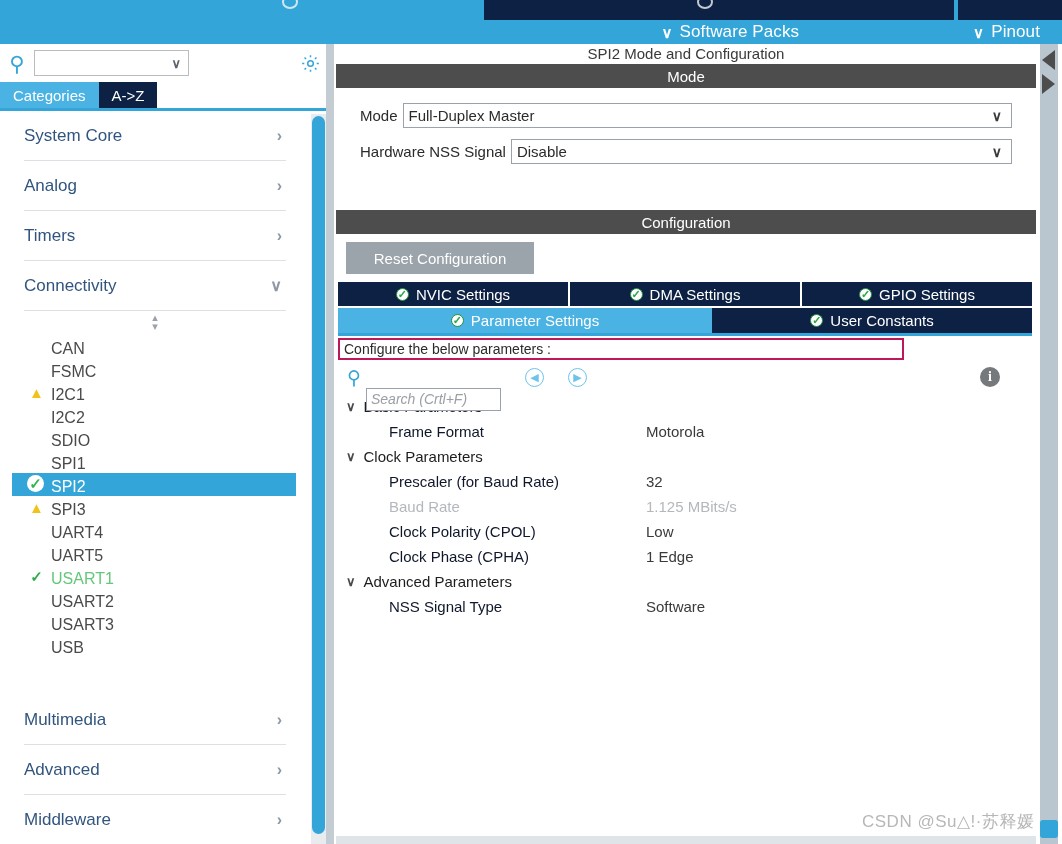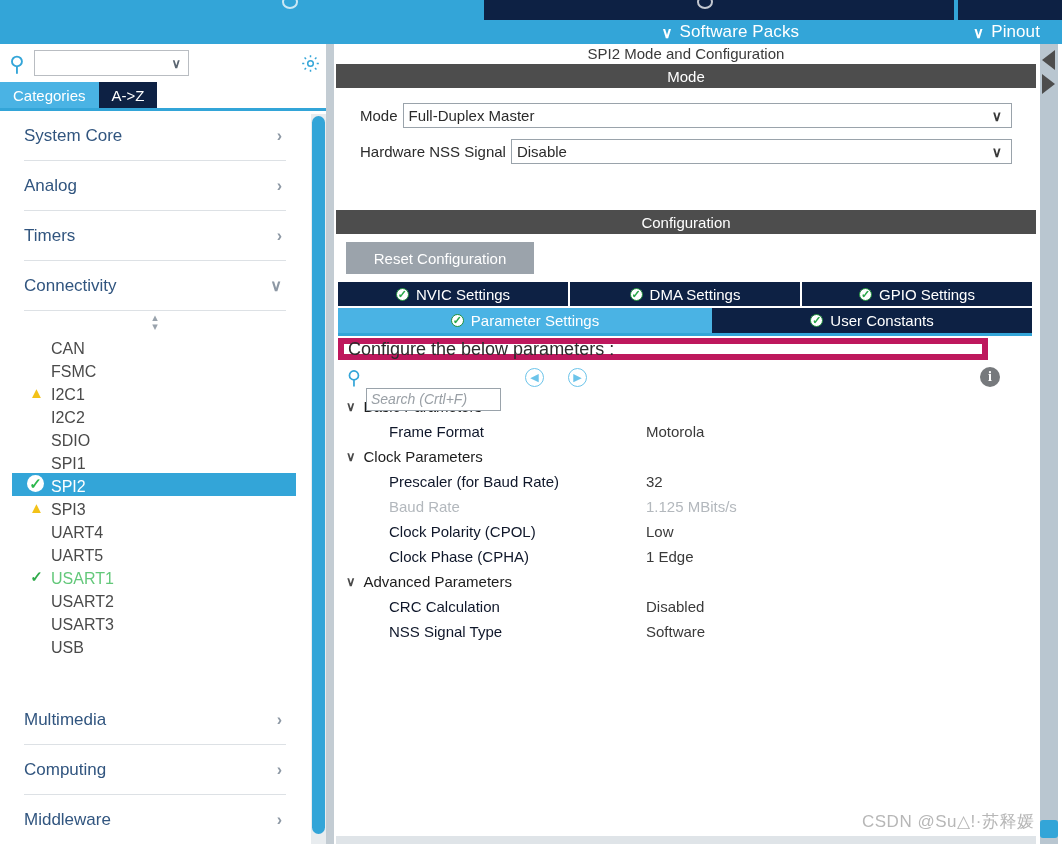--- a/index.html
+++ b/index.html
@@ -204,24 +204,24 @@
     border: 1px solid #1f8f3c;
   }
   .tabrow2 { display: flex; height: 25px; margin-top: 2px; }
   .ctab2 { display: flex; align-items: center; justify-content: center; gap: 7px;
     font-size: 15px; color: #fff; cursor: default; }
   .ctab2.active { background: #4ab3e4; width: 374px; }
   .ctab2.idle { background: #0d2144; flex: 1; }
   .tab-bottom-line { height: 3px; background: #33a5d8; width: 694px; margin-left: 2px; }
 
   .configure-bar {
-    margin: 2px 2px 0 2px; width: 650px; height: 22px;
-    border: 6px solid #be185d; background: #ffffff;
+    margin: 2px 2px 0 2px; width: 566px; height: 22px;
+    border: 2px solid #be185d; background: #ffffff;
     display: flex; align-items: center; padding-left: 4px;
-    font-size: 18px; color: #2b2b2b;
+    font-size: 14px; color: #2b2b2b;
   }
   .param-search-row {
     height: 34px; display: flex; align-items: center;
     padding-left: 6px; position: relative; background: #ffffff;
   }
   .psr-ico { color: #33a5d8; font-size: 19px; width: 24px; text-align: center; }
   .psr-input {
     width: 135px; height: 23px; border: 1px solid #9aa3ab; background: #fff;
     padding-left: 4px; font-size: 14px; font-style: italic; color: #1d4ed8;
     outline: 0; font-family: "Liberation Sans", sans-serif; margin-top: 44px;
@@ -421,21 +421,21 @@
           </div>
         </div>
 
         <div style="height:38px"></div>
 
         <div class="cat-row">
           <span>Multimedia</span>
           <span class="caret">›</span>
         </div>
         <div class="cat-row">
-          <span>Computing</span>
+          <span>Advanced</span>
           <span class="caret">›</span>
         </div>
         <div class="cat-row">
           <span>Middleware</span>
           <span class="caret">›</span>
         </div>
 
       </div>
     </div>
 
@@ -545,24 +545,20 @@
         <div class="prow">
           <span class="pname">Clock Phase (CPHA)</span>
           <span class="pval">1 Edge</span>
         </div>
 
         <div class="pgroup">
           <span class="gcaret">∨</span>
           <span>Advanced Parameters</span>
         </div>
         <div class="prow">
-          <span class="pname">CRC Calculation</span>
-          <span class="pval">Disabled</span>
-        </div>
-        <div class="prow">
           <span class="pname">NSS Signal Type</span>
           <span class="pval">Software</span>
         </div>
 
       </div>
     </div>
   </div>
 
   <div class="bottom-strip"></div>
 

